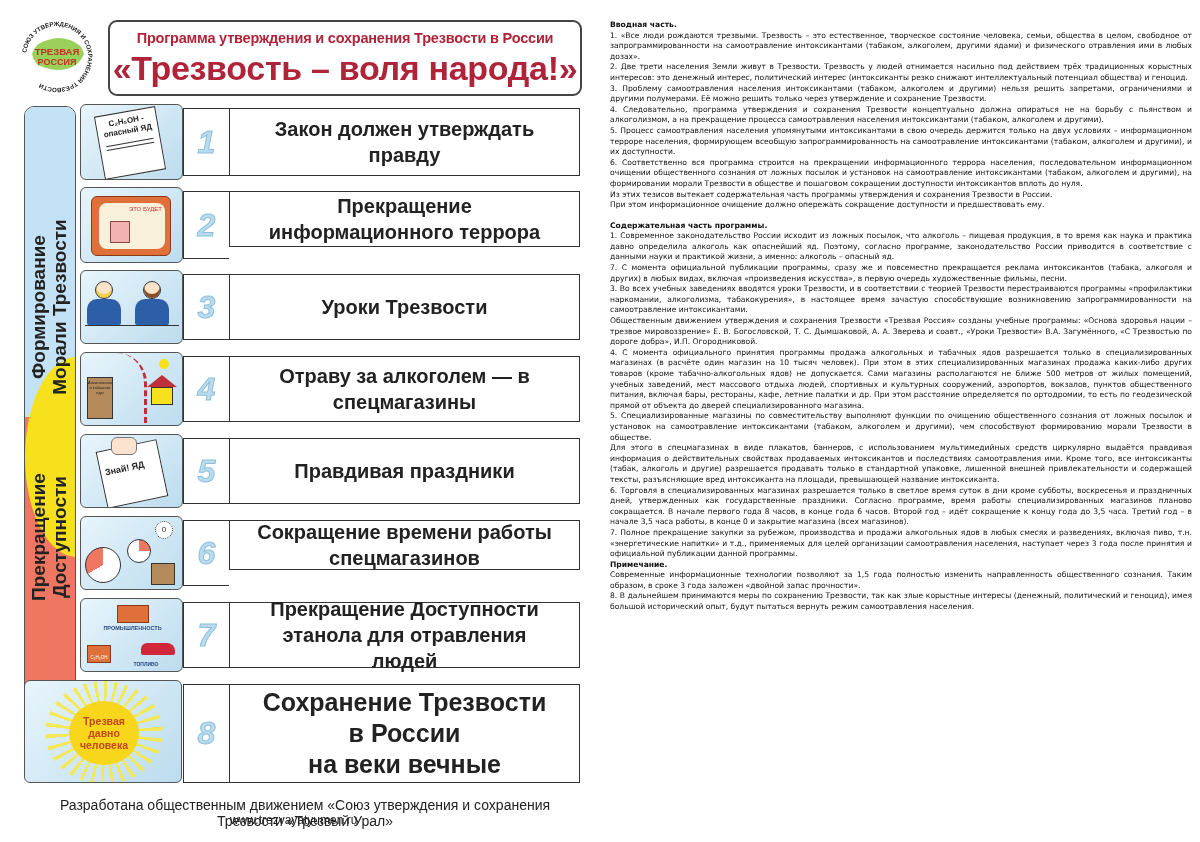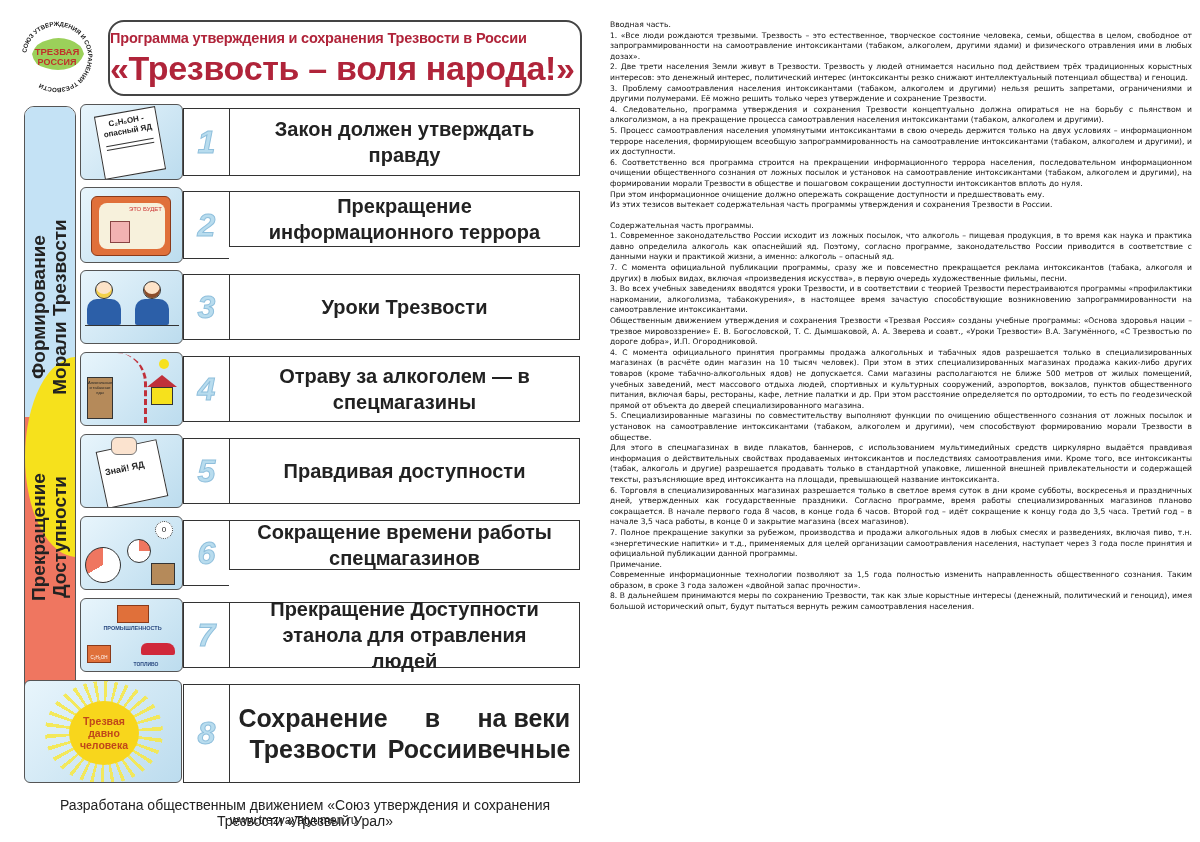--- a/index.html
+++ b/index.html
@@ -1,37 +1,37 @@
 <!DOCTYPE html>
 <html><head>
 <meta charset="utf-8">
 <style>
 *{box-sizing:border-box;margin:0;padding:0}
 body{width:1200px;height:842px;background:#fff;font-family:"Liberation Sans",sans-serif;position:relative;overflow:hidden;color:#222}
 .left{position:absolute;left:0;top:0;width:600px;height:842px}
 .logo{position:absolute;left:18px;top:18px;width:78px;height:78px;border-radius:50%;background:#fff}
 .logo svg{width:78px;height:78px}
-.header{position:absolute;left:108px;top:20px;width:474px;height:76px;border:2px solid #444;border-radius:16px;text-align:left}
+.header{position:absolute;left:108px;top:20px;width:474px;height:76px;border:2px solid #444;border-radius:9px;text-align:center}
 .header .sub{color:#b0243a;font-weight:bold;font-size:14.5px;margin-top:8px;letter-spacing:-0.2px}
 .header .title{color:#b0243a;font-weight:bold;font-size:34px;margin-top:3px;letter-spacing:-0.3px}
 .band-wrap{position:absolute;left:24px;top:106px;width:52px;height:650px;border-radius:10px;overflow:hidden;border:1px solid #555}
 .bw-blue{position:absolute;left:0;top:0;width:52px;height:310px;background:#c4e2f5}
 .bw-red{position:absolute;left:0;top:310px;width:52px;height:340px;background:#ef7660}
 .bw-yellow{position:absolute;left:0;top:250px;width:104px;height:200px;border-radius:50%;background:#f6e11c;margin-left:0}
 .vtext{position:absolute;font-weight:bold;font-size:19px;color:#222;white-space:nowrap;transform:rotate(-90deg);transform-origin:left top;line-height:21px;text-align:center}
 .row{position:absolute;left:80px;width:500px}
 .pic{position:absolute;left:0;top:0;width:103px;border:1.5px solid #555;border-radius:6px;background:linear-gradient(135deg,#e8f5fc,#bcdcee);overflow:hidden}
 .num{position:absolute;left:103px;top:4px;width:46px;border:1.5px solid #333;border-right:none;display:flex;align-items:center;justify-content:center;font-size:32px;font-weight:bold;font-style:italic;color:#b8dcee;-webkit-text-stroke:1px #8fbfdc}
 .lbl{position:absolute;left:149px;top:4px;width:351px;border:1.5px solid #333;display:flex;align-items:center;justify-content:center;text-align:center;font-weight:bold;font-size:20px;color:#222;line-height:26px;padding:0 20px}
 .sunbox{position:absolute;left:24px;top:680px;width:158px;height:103px;border:1.5px solid #555;border-radius:6px;background:linear-gradient(135deg,#e8f5fc,#bcdcee);overflow:hidden}
 .footer1{position:absolute;left:30px;top:797px;width:550px;font-size:14px;color:#222;text-align:center}
 .footer2{position:absolute;left:230px;top:813px;font-size:12px;color:#222}
 .right{position:absolute;left:610px;top:20px;width:582px;font-family:"DejaVu Sans",sans-serif;font-size:7.6px;line-height:10.6px;color:#111;text-align:justify}
 .right p{margin:0}
-.right .h{font-weight:normal}
+.right .h{font-weight:bold}
 .right .gap{height:10px}
 </style>
 </head>
 <body>
 
 <div class="left">
 
   <div class="logo">
     <svg viewBox="0 0 78 78">
       <defs>
@@ -109,21 +109,21 @@
     <div class="num" style="height:66px">4</div>
     <div class="lbl" style="height:66px">Отраву за алкоголем — в спецмагазины</div>
   </div>
 
   <div class="row" style="top:434px;height:74px">
     <div class="pic" style="height:74px">
       <div style="position:absolute;left:20px;top:10px;width:62px;height:58px;background:#fff;border:1px solid #333;transform:rotate(-12deg);font-size:9px;font-weight:bold;padding:16px 0 0 4px">Знай! ЯД</div>
       <div style="position:absolute;left:30px;top:2px;width:26px;height:18px;background:#fbe3cf;border:1px solid #777;border-radius:6px"></div>
     </div>
     <div class="num" style="height:66px">5</div>
-    <div class="lbl" style="height:66px">Правдивая доступности</div>
+    <div class="lbl" style="height:66px">Правдивая праздники</div>
   </div>
 
   <div class="row" style="top:516px;height:74px">
     <div class="pic" style="height:74px">
       <div style="position:absolute;left:4px;top:30px;width:36px;height:36px;border-radius:50%;background:conic-gradient(#fff 0 240deg,#ef7660 240deg 360deg);border:1.5px solid #333"></div>
       <div style="position:absolute;left:46px;top:22px;width:24px;height:24px;border-radius:50%;background:conic-gradient(#ef7660 0 90deg,#fff 90deg 360deg);border:1.5px solid #333"></div>
       <div style="position:absolute;left:74px;top:4px;width:18px;height:18px;border-radius:50%;background:#fff;border:1px dotted #333;font-size:8px;text-align:center;line-height:16px">0</div>
       <div style="position:absolute;left:70px;top:46px;width:24px;height:22px;background:#b58a5a;border:1px solid #333"></div>
     </div>
     <div class="num" style="height:66px">6</div>
@@ -145,41 +145,41 @@
   <div class="sunbox">
     <div style="position:absolute;left:20px;top:0px;width:118px;height:103px;border-radius:50%;background:repeating-conic-gradient(#f6e84a 0 4deg,transparent 4deg 12deg);opacity:0.9"></div>
     <div style="position:absolute;left:44px;top:20px;width:70px;height:64px;border-radius:50%;background:#f8d61c;display:flex;flex-direction:column;align-items:center;justify-content:center;font-weight:bold;font-size:10.5px;color:#c0481a;line-height:12px">
       <span>Трезвая</span>
       <span>давно</span>
       <span>человека</span>
     </div>
   </div>
   <div class="row" style="top:680px;height:103px;left:80px">
     <div class="num" style="top:4px;height:99px">8</div>
-    <div class="lbl" style="top:4px;height:99px;font-size:25px;line-height:31px;flex-direction:row">
+    <div class="lbl" style="top:4px;height:99px;font-size:25px;line-height:31px;flex-direction:column">
       <span>Сохранение Трезвости</span>
       <span>в России</span>
       <span>на веки вечные</span>
     </div>
   </div>
 
   <div class="footer1">Разработана общественным движением «Союз утверждения и сохранения Трезвости «Трезвый Урал»</div>
   <div class="footer2">www.trezvayatyumen.ru</div>
 </div>
 
 <div class="right">
   <p class="h">Вводная часть.</p>
   <p>1. «Все люди рождаются трезвыми. Трезвость – это естественное, творческое состояние человека, семьи, общества в целом, свободное от запрограммированности на самоотравление интоксикантами (табаком, алкоголем, другими ядами) и физического отравления ими в любых дозах».</p>
   <p>2. Две трети населения Земли живут в Трезвости. Трезвость у людей отнимается насильно под действием трёх традиционных корыстных интересов: это денежный интерес, политический интерес (интоксиканты резко снижают интеллектуальный потенциал общества) и геноцид.</p>
   <p>3. Проблему самоотравления населения интоксикантами (табаком, алкоголем и другими) нельзя решить запретами, ограничениями и другими полумерами. Её можно решить только через утверждение и сохранение Трезвости.</p>
   <p>4. Следовательно, программа утверждения и сохранения Трезвости концептуально должна опираться не на борьбу с пьянством и алкоголизмом, а на прекращение процесса самоотравления населения интоксикантами (табаком, алкоголем и другими).</p>
   <p>5. Процесс самоотравления населения упомянутыми интоксикантами в свою очередь держится только на двух условиях – информационном терроре населения, формирующем всеобщую запрограммированность на самоотравление интоксикантами (табаком, алкоголем и другими), и их доступности.</p>
   <p>6. Соответственно вся программа строится на прекращении информационного террора населения, последовательном информационном очищении общественного сознания от ложных посылок и установок на самоотравление интоксикантами (табаком, алкоголем и другими), на формировании морали Трезвости в обществе и пошаговом сокращении доступности интоксикантов вплоть до нуля.</p>
+  <p>Из этих тезисов вытекает содержательная часть программы утверждения и сохранения Трезвости в России.</p>
   <p>При этом информационное очищение должно опережать сокращение доступности и предшествовать ему.</p>
-  <p>Из этих тезисов вытекает содержательная часть программы утверждения и сохранения Трезвости в России.</p>
   <div class="gap"></div>
   <p class="h">Содержательная часть программы.</p>
   <p>1. Современное законодательство России исходит из ложных посылок, что алкоголь – пищевая продукция, в то время как наука и практика давно определила алкоголь как опаснейший яд. Поэтому, согласно программе, законодательство России приводится в соответствие с данными науки и практикой жизни, а именно: алкоголь – опасный яд.</p>
   <p>7. С момента официальной публикации программы, сразу же и повсеместно прекращается реклама интоксикантов (табака, алкоголя и других) в любых видах, включая «произведения искусства», в первую очередь художественные фильмы, песни.</p>
   <p>3. Во всех учебных заведениях вводятся уроки Трезвости, и в соответствии с теорией Трезвости перестраиваются программы «профилактики наркомании, алкоголизма, табакокурения», в настоящее время зачастую способствующие возникновению запрограммированности на самоотравление интоксикантами.</p>
   <p>Общественным движением утверждения и сохранения Трезвости «Трезвая Россия» созданы учебные программы: «Основа здоровья нации – трезвое мировоззрение» Е. В. Богословской, Т. С. Дымшаковой, А. А. Зверева и соавт., «Уроки Трезвости» В.А. Загумённого, «С Трезвостью по дороге добра», И.П. Огородниковой.</p>
   <p>4. С момента официального принятия программы продажа алкогольных и табачных ядов разрешается только в специализированных магазинах (в расчёте один магазин на 10 тысяч человек). При этом в этих специализированных магазинах продажа каких-либо других товаров (кроме табачно-алкогольных ядов) не допускается. Сами магазины располагаются не ближе 500 метров от жилых помещений, учебных заведений, мест массового отдыха людей, спортивных и культурных сооружений, аэропортов, вокзалов, пунктов общественного питания, включая бары, рестораны, кафе, летние палатки и др. При этом расстояние определяется по ортодромии, то есть по геодезической прямой от объекта до дверей специализированного магазина.</p>
   <p>5. Специализированные магазины по совместительству выполняют функции по очищению общественного сознания от ложных посылок и установок на самоотравление интоксикантами (табаком, алкоголем и другими), чем способствуют формированию морали Трезвости в обществе.</p>
   <p>Для этого в спецмагазинах в виде плакатов, баннеров, с использованием мультимедийных средств циркулярно выдаётся правдивая информация о действительных свойствах продаваемых интоксикантов и последствиях самоотравления ими. Кроме того, все интоксиканты (табак, алкоголь и другие) разрешается продавать только в стандартной упаковке, лишенной внешней привлекательности и содержащей тексты, разъясняющие вред интоксиканта на площади, превышающей название интоксиканта.</p>
   <p>6. Торговля в специализированных магазинах разрешается только в светлое время суток в дни кроме субботы, воскресенья и праздничных дней, утвержденных как государственные праздники. Согласно программе, время работы специализированных магазинов планово сокращается. В начале первого года 8 часов, в конце года 6 часов. Второй год – идёт сокращение к концу года до 3,5 часа. Третий год – в начале 3,5 часа работы, в конце 0 и закрытие магазина (всех магазинов).</p>

